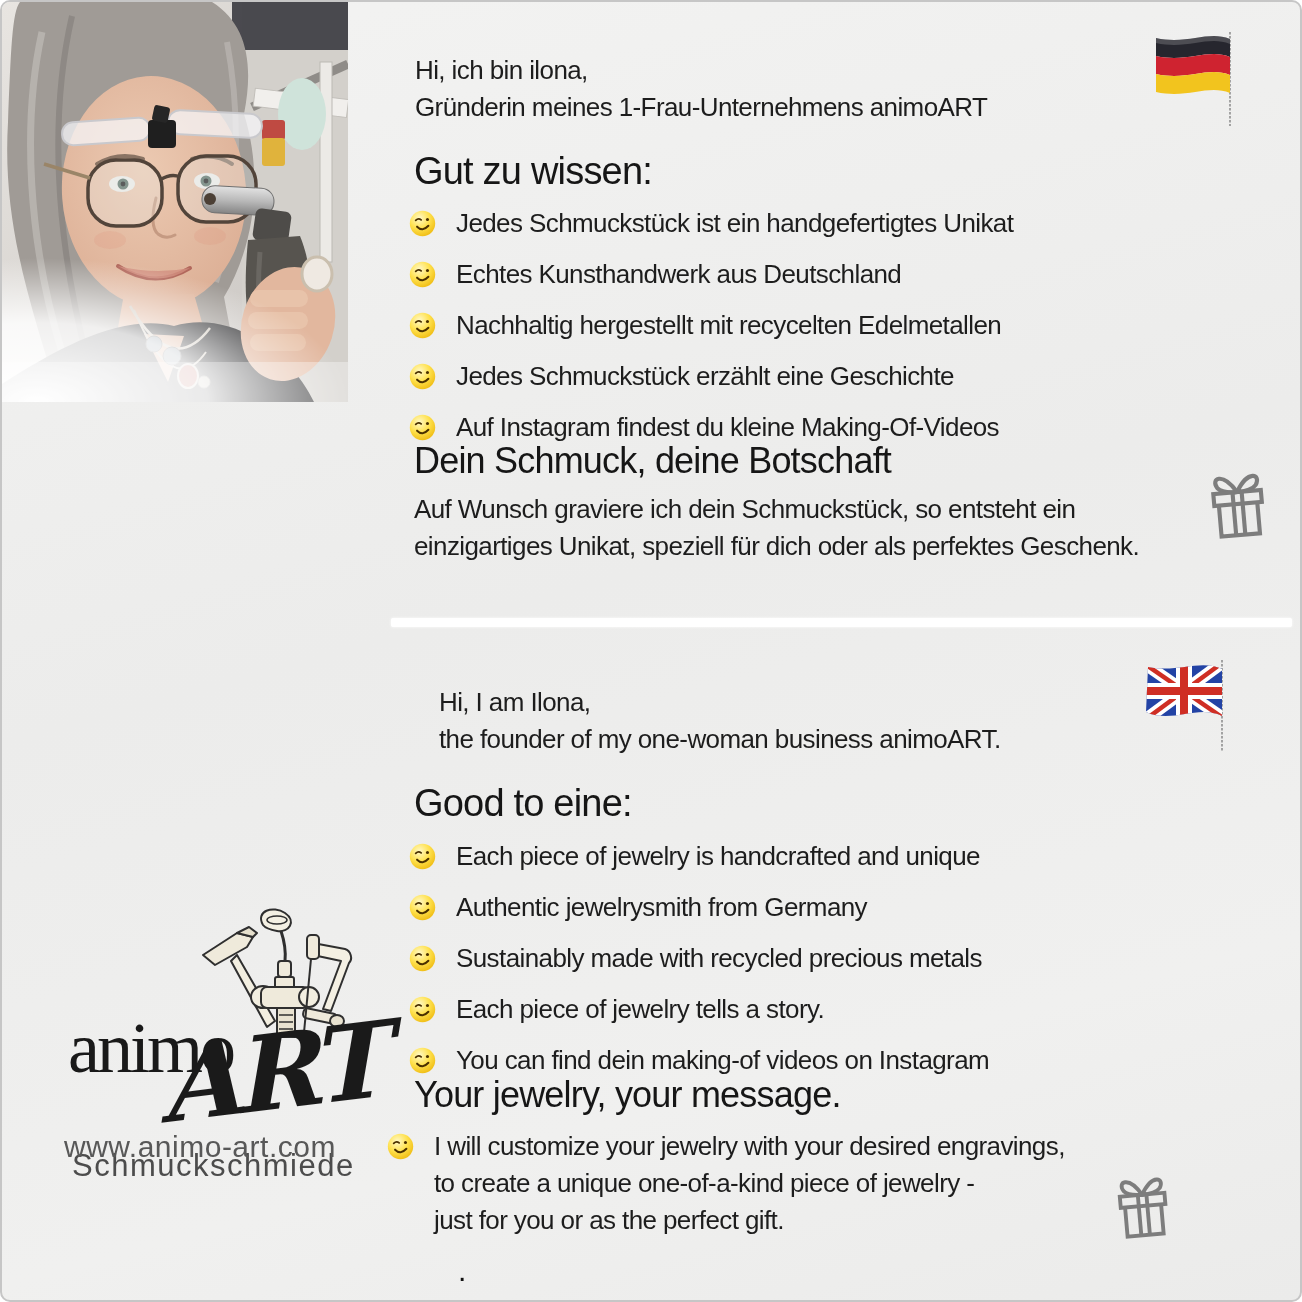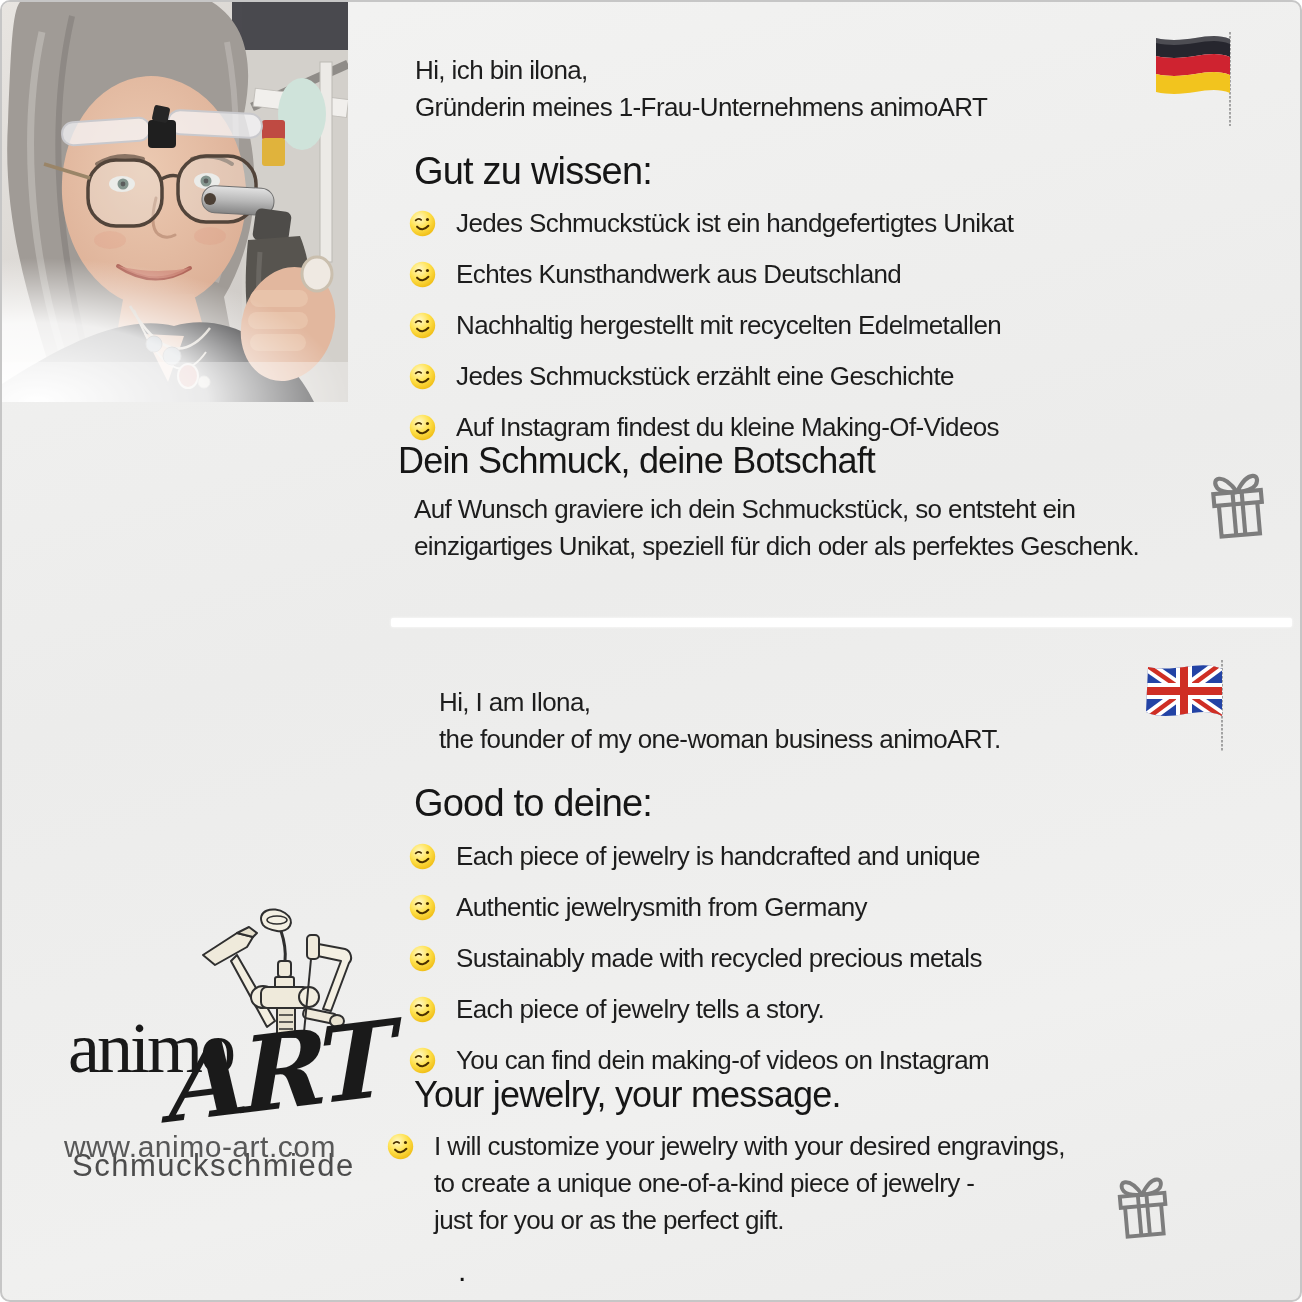--- a/index.html
+++ b/index.html
@@ -212,21 +212,21 @@
             <circle cx="16" cy="16" r="14" fill="url(#smileyGrad)"></circle>
             <path d="M8.5 12.5 q3 -3 6 -0.5" stroke="var(--smiley-brown,#4a3000)" fill="none" stroke-width="2" stroke-linecap="round"></path>
             <circle cx="21.5" cy="11.5" r="1.7" fill="var(--smiley-brown,#4a3000)"></circle>
             <path d="M10 19.5 q6 6 12.5 -1" stroke="var(--smiley-brown,#4a3000)" fill="none" stroke-width="2.2" stroke-linecap="round"></path>
           </svg>
         </span>
         <span class="bullet-text body-text">Auf Instagram findest du kleine Making-Of-Videos</span>
       </div>
     </div>
 
-  <div class="abs subheading" style="left:396px;top:438px;">Dein Schmuck, deine Botschaft</div>
+  <div class="abs subheading" style="left:412px;top:438px;">Dein Schmuck, deine Botschaft</div>
   <div class="abs body-text para" style="left:412px;top:489px;">
 
   <div>Auf Wunsch graviere ich dein Schmuckstück, so entsteht ein</div>
       <div>einzigartiges Unikat, speziell für dich oder als perfektes Geschenk.</div>
     </div>
 
   <div class="abs" style="left:1203px;top:458px;width:66px;height:86px;">
     <svg viewBox="0 0 72 84" width="66" height="86">
       <g stroke="var(--gift-gray,#7d7d7d)" stroke-width="4.5" fill="none" transform="rotate(-5 36 42)">
         <path d="M36,30 C22,6 8,13 15,24 C20,30 30,30 36,30 Z"></path>
@@ -262,21 +262,21 @@
       </g>
     </svg>
   </div>
 
   <div class="abs greeting body-text para" style="left:413px;top:682px;margin-left:24px;">
 
   <div>Hi, I am Ilona,</div>
       <div>the founder of my one-woman business animoART.</div>
     </div>
 
-  <div class="abs heading" style="left:412px;top:780px;">Good to deine:</div>
+  <div class="abs heading" style="left:412px;top:780px;">Good to eine:</div>
 
   <div class="abs bullet-list" style="left:406px;top:836px;">
 
       <div class="bullet-row">
         <span class="smiley">
           <svg viewBox="0 0 32 32" width="29" height="29">
             <circle cx="16" cy="16" r="14" fill="url(#smileyGrad)"></circle>
             <path d="M8.5 12.5 q3 -3 6 -0.5" stroke="var(--smiley-brown,#4a3000)" fill="none" stroke-width="2" stroke-linecap="round"></path>
             <circle cx="21.5" cy="11.5" r="1.7" fill="var(--smiley-brown,#4a3000)"></circle>
             <path d="M10 19.5 q6 6 12.5 -1" stroke="var(--smiley-brown,#4a3000)" fill="none" stroke-width="2.2" stroke-linecap="round"></path>

